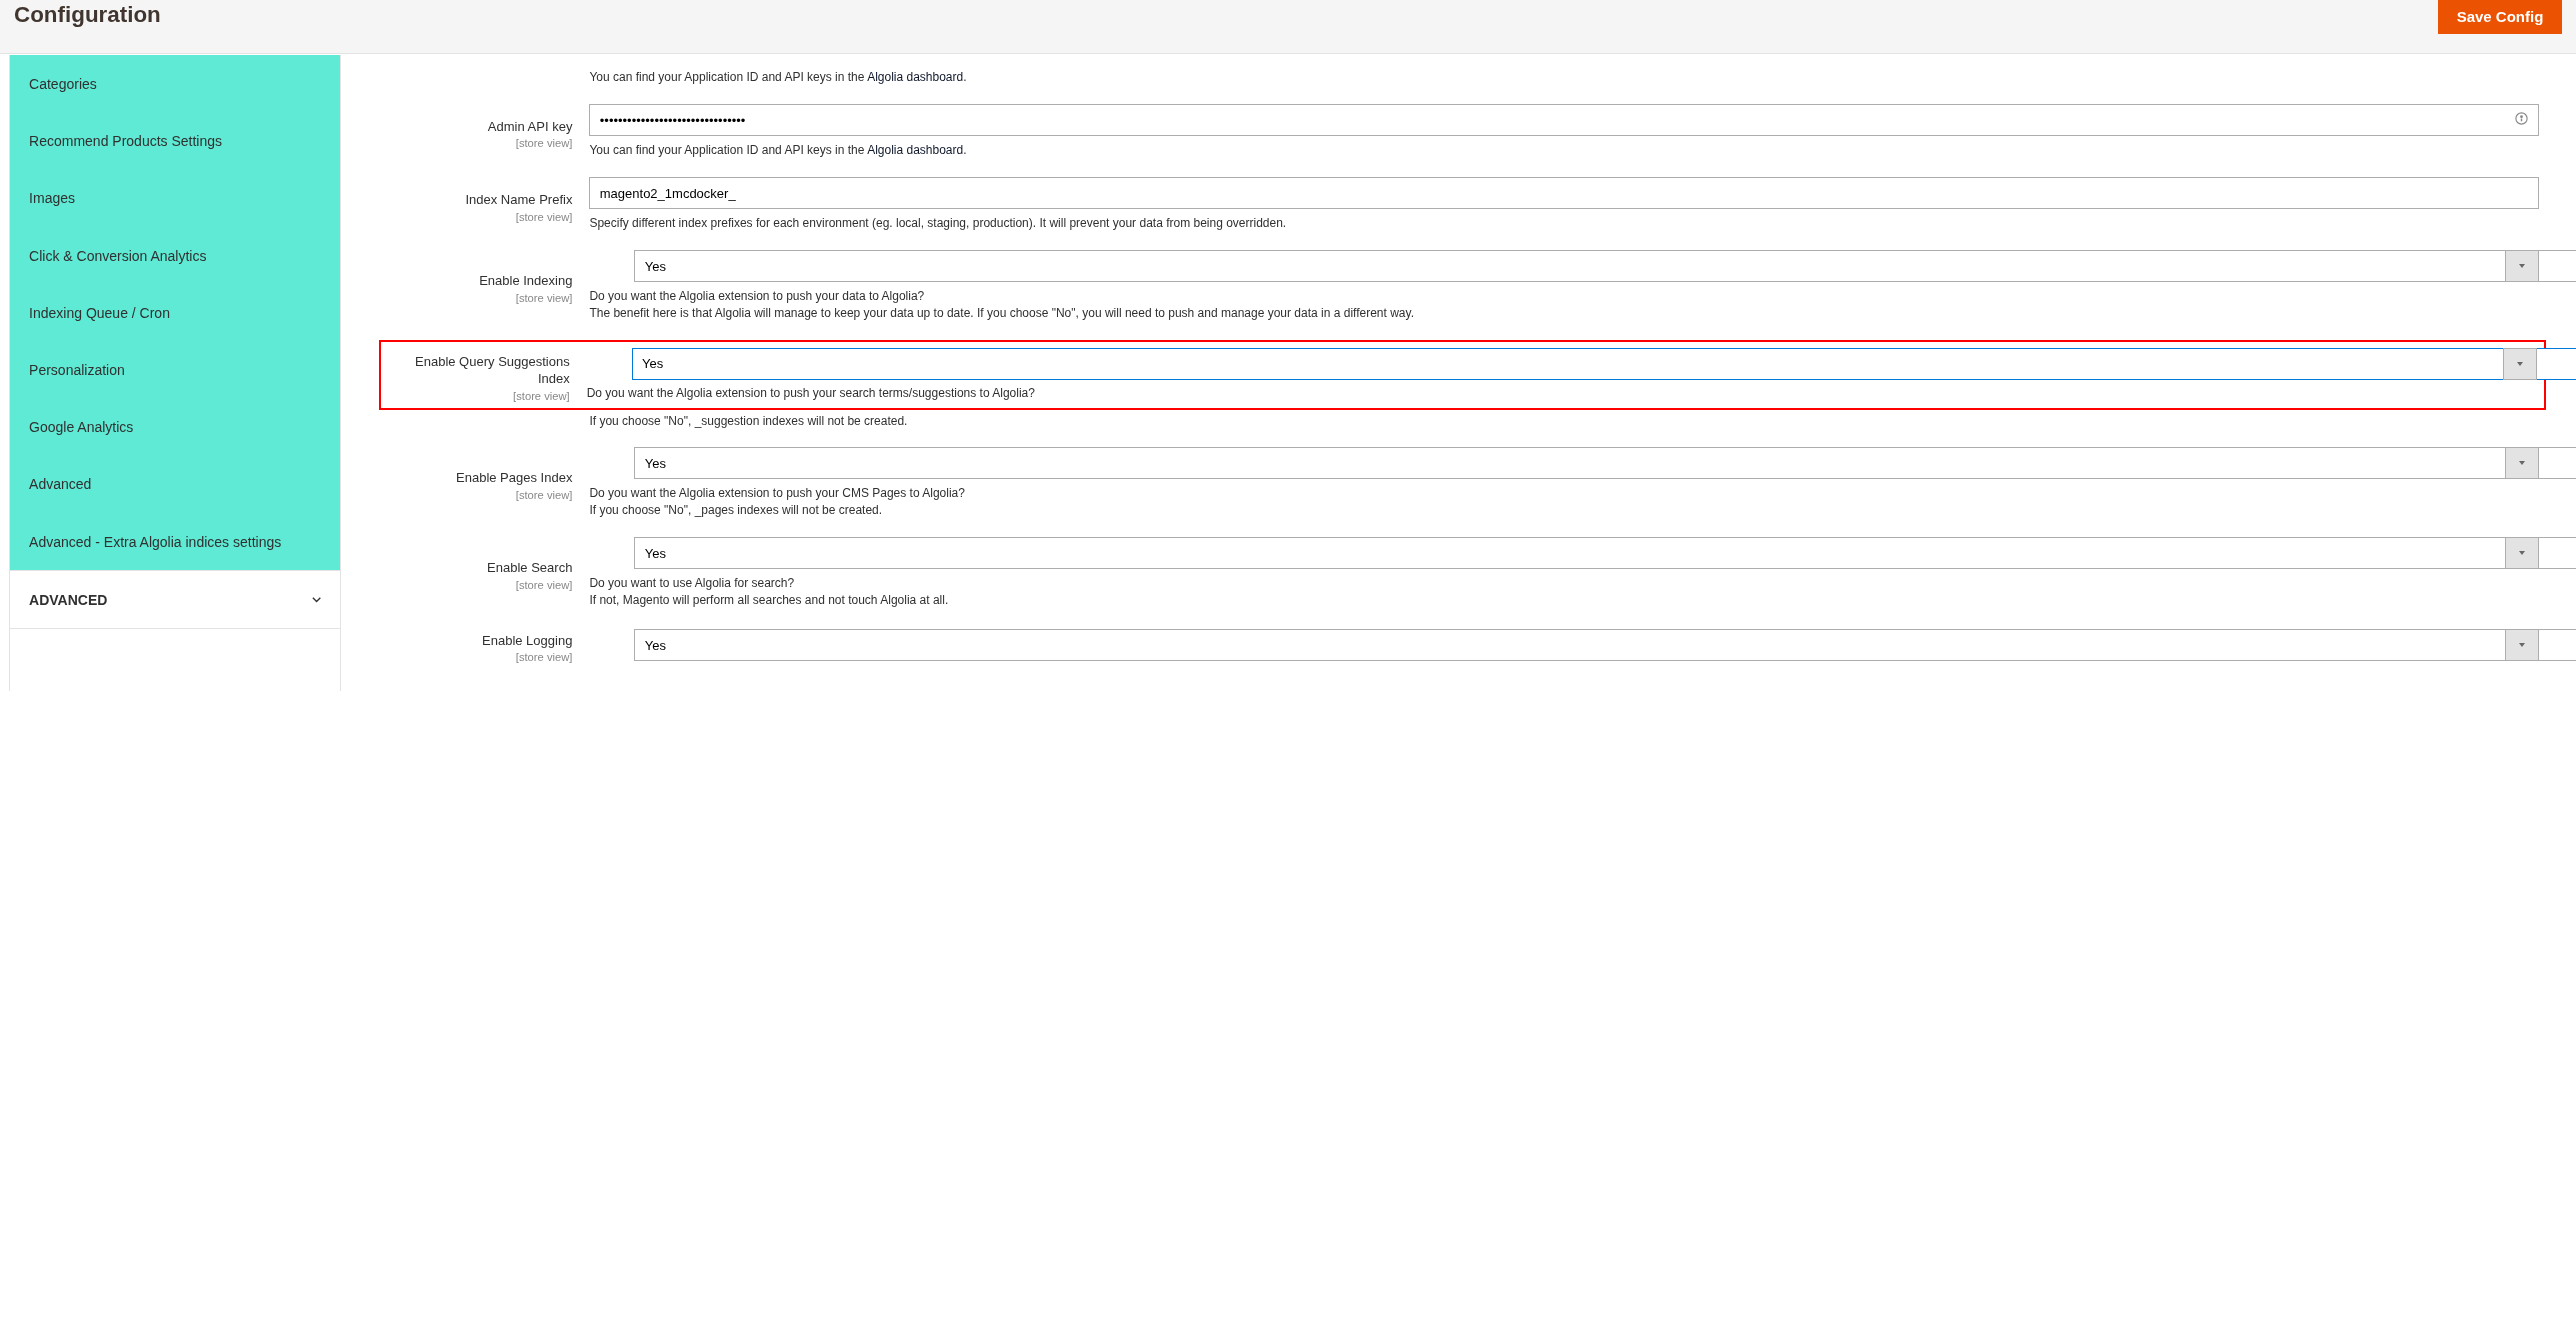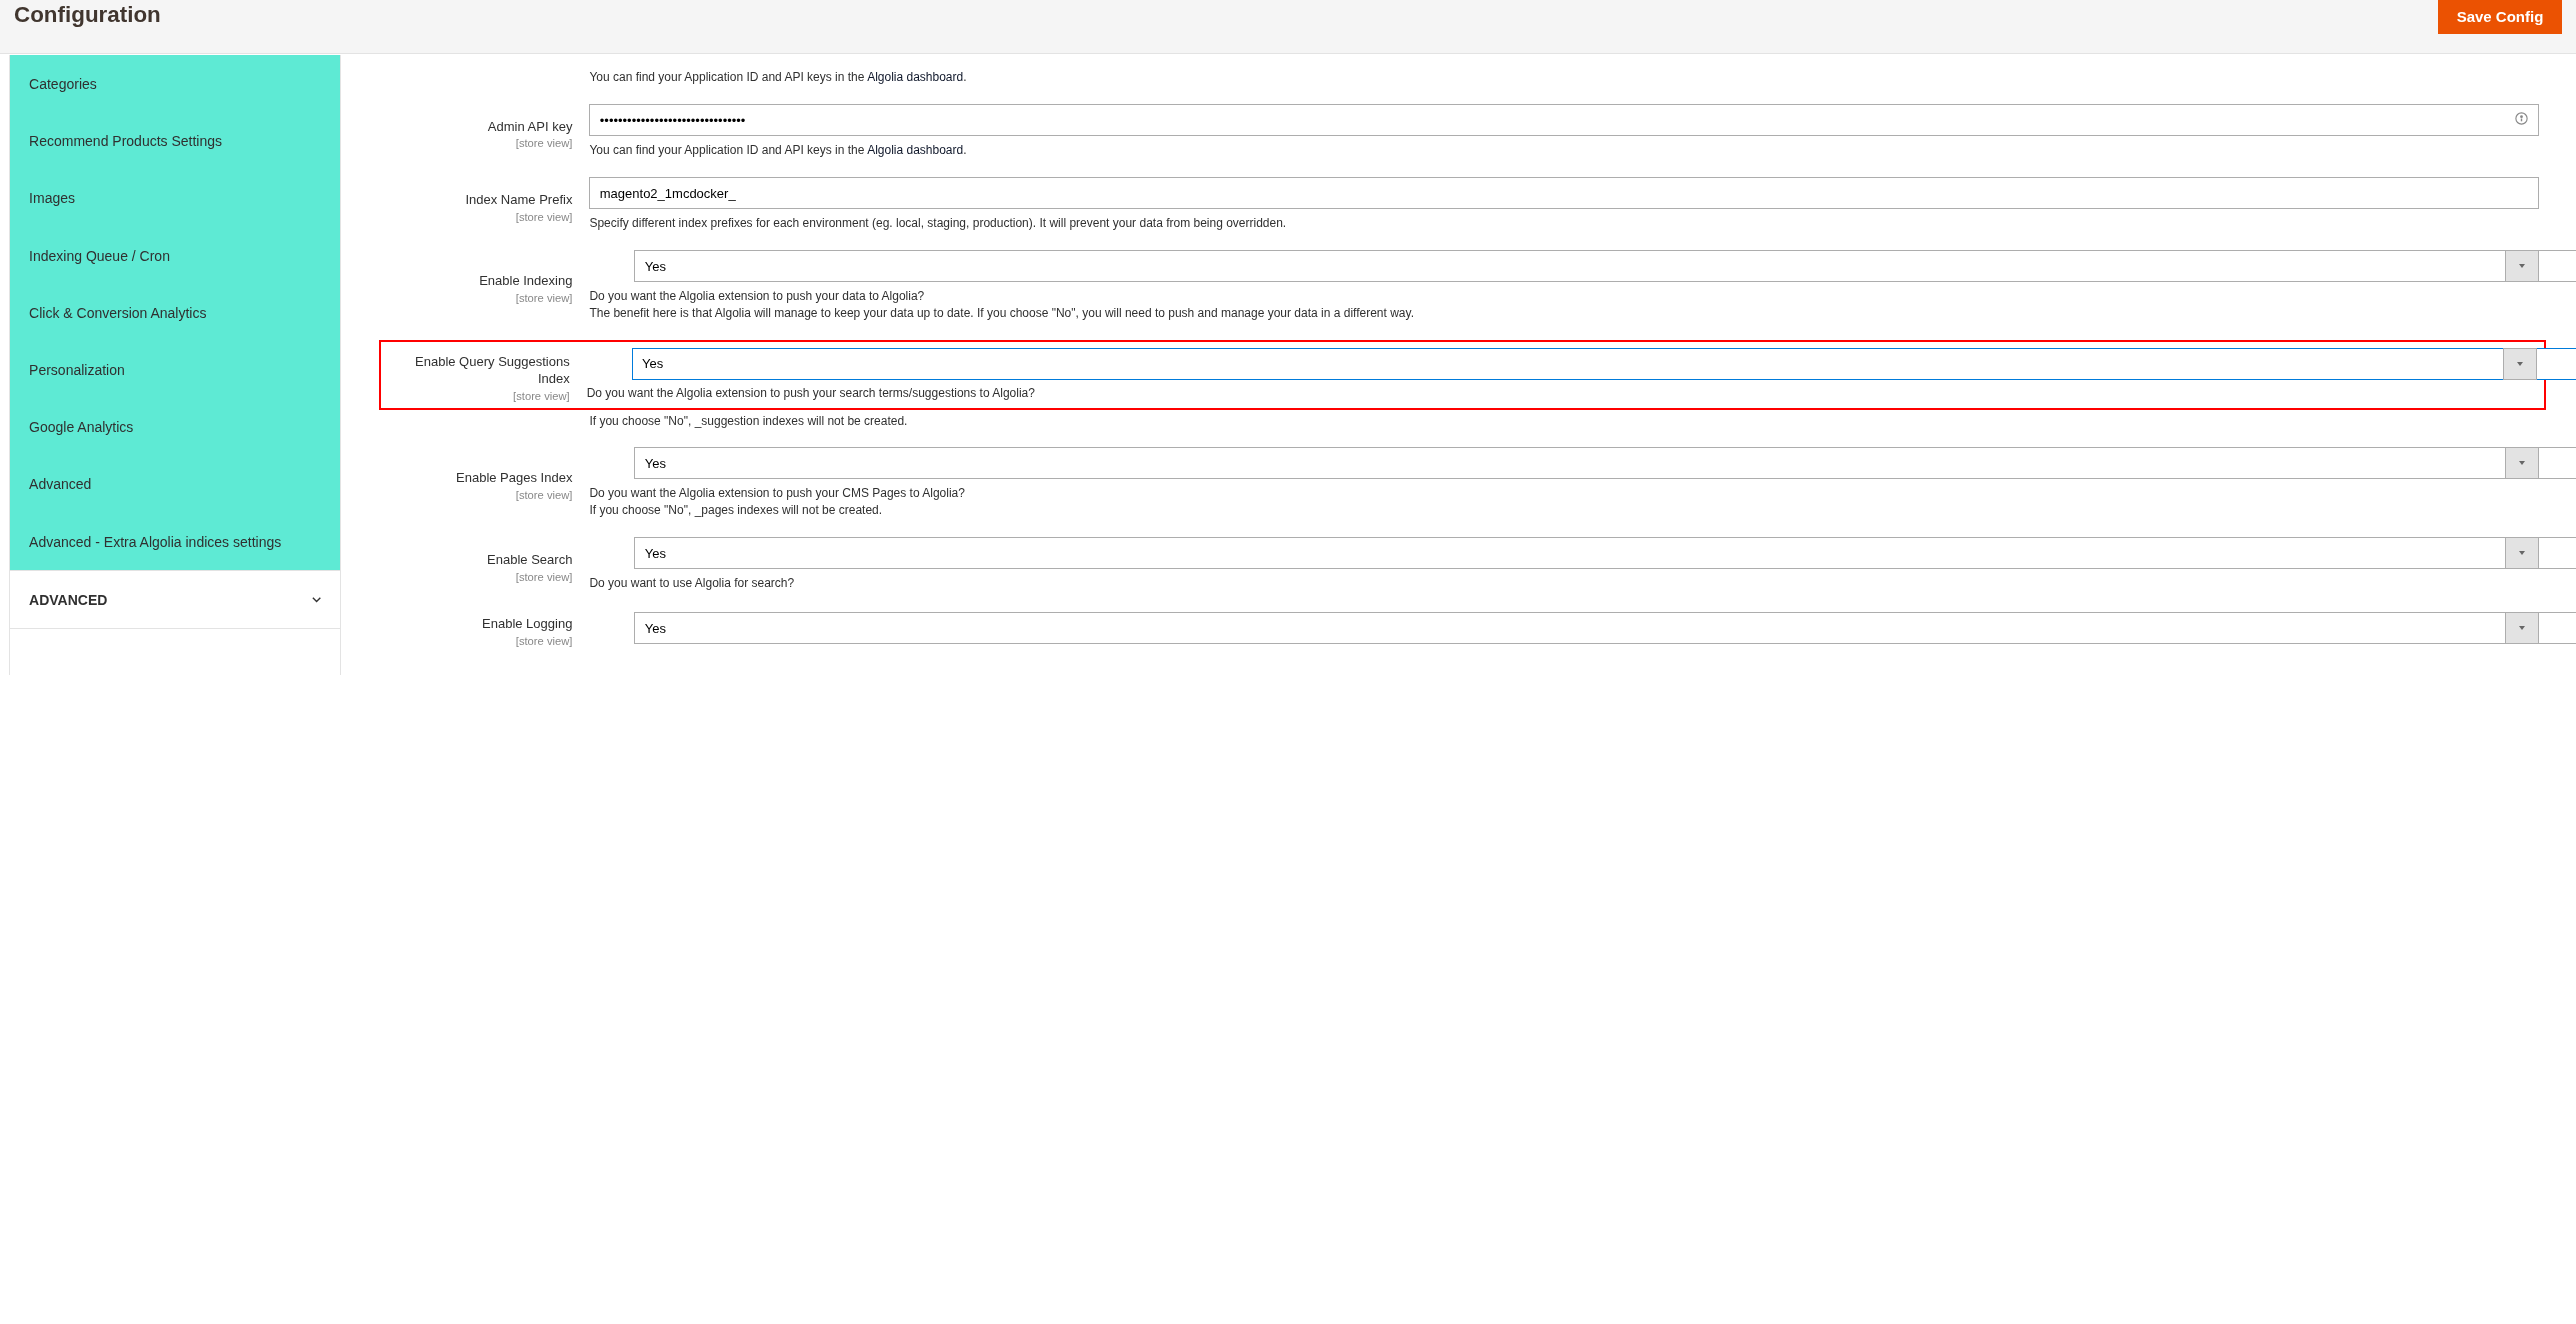--- a/index.html
+++ b/index.html
@@ -190,22 +190,22 @@
 <div class="header">
   <h1 class="page-title">Configuration</h1>
   <button class="save-btn">Save Config</button>
 </div>
 
 <div class="main">
   <div class="sidebar">
     <div class="sidebar-item">Categories</div>
     <div class="sidebar-item">Recommend Products Settings</div>
     <div class="sidebar-item">Images</div>
+    <div class="sidebar-item">Click &amp; Conversion Analytics</div>
     <div class="sidebar-item">Indexing Queue / Cron</div>
-    <div class="sidebar-item">Click &amp; Conversion Analytics</div>
     <div class="sidebar-item">Personalization</div>
     <div class="sidebar-item">Google Analytics</div>
     <div class="sidebar-item">Advanced</div>
     <div class="sidebar-item">Advanced - Extra Algolia indices settings</div>
     <div class="sidebar-section">
       <span>ADVANCED</span>
       <span>
         <svg class="chevron" viewBox="0 0 12 12">
             <path d="M2 4 L6 8 L10 4" stroke="#333" stroke-width="1.5" fill="none"></path>
           </svg>
@@ -311,20 +311,21 @@
         <span class="field-scope">[store view]</span>
       </div>
       <div class="field-control">
         <div class="select-wrap">
           <select class="select"><option>Yes</option></select>
           <div class="select-arrow">
               <div class="triangle-down"></div>
             </div>
         </div>
         <div class="help-text">Do you want to use Algolia for search?</div>
+        <div class="help-text" style="margin-top:0;">If not, Magento will perform all searches and not touch Algolia at all.</div>
       </div>
     </div>
 
     <div class="field-row">
       <div class="field-label-col">
         <span class="field-label">Enable Logging</span>
         <span class="field-scope">[store view]</span>
       </div>
       <div class="field-control">
         <div class="select-wrap">

